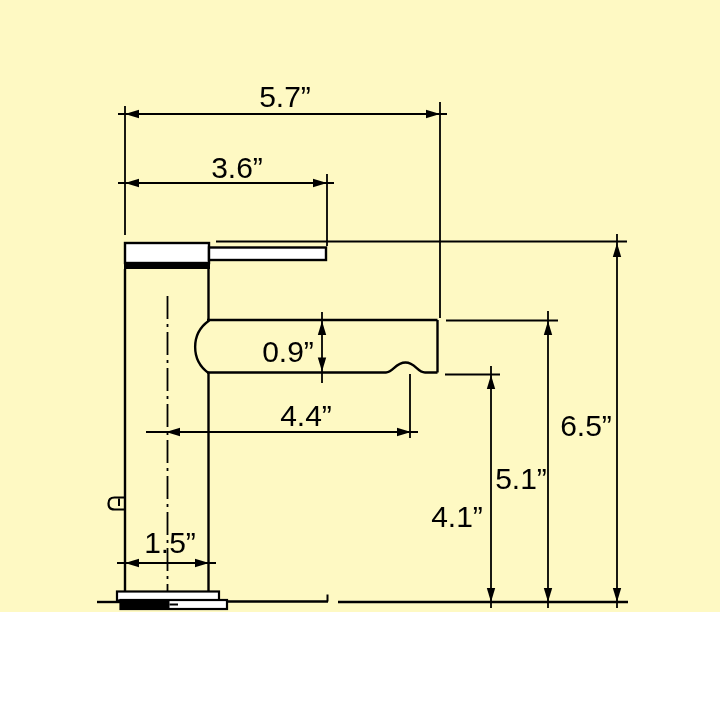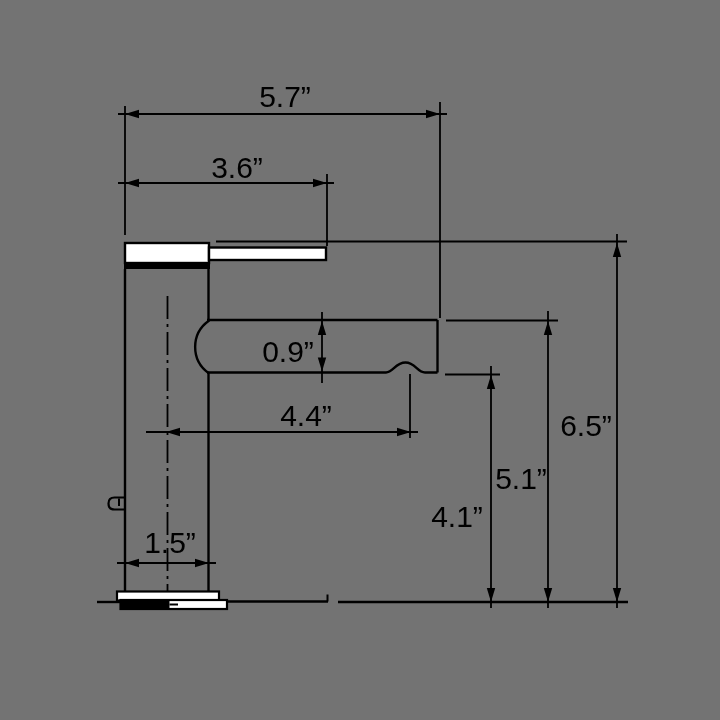--- a/index.html
+++ b/index.html
@@ -3,22 +3,22 @@
 <meta charset="utf-8">
 <style>
   html, body {
     margin: 0;
     padding: 0;
     background: #ffffff;
   }
   .page {
     position: relative;
     width: 720px;
-    height: 720px;
-    background: #737373;
+    height: 612px;
+    background: #fef9c3;
     overflow: hidden;
   }
   svg.drawing {
     position: absolute;
     left: 0;
     top: 0;
     width: 720px;
     height: 720px;
     display: block;
   }

